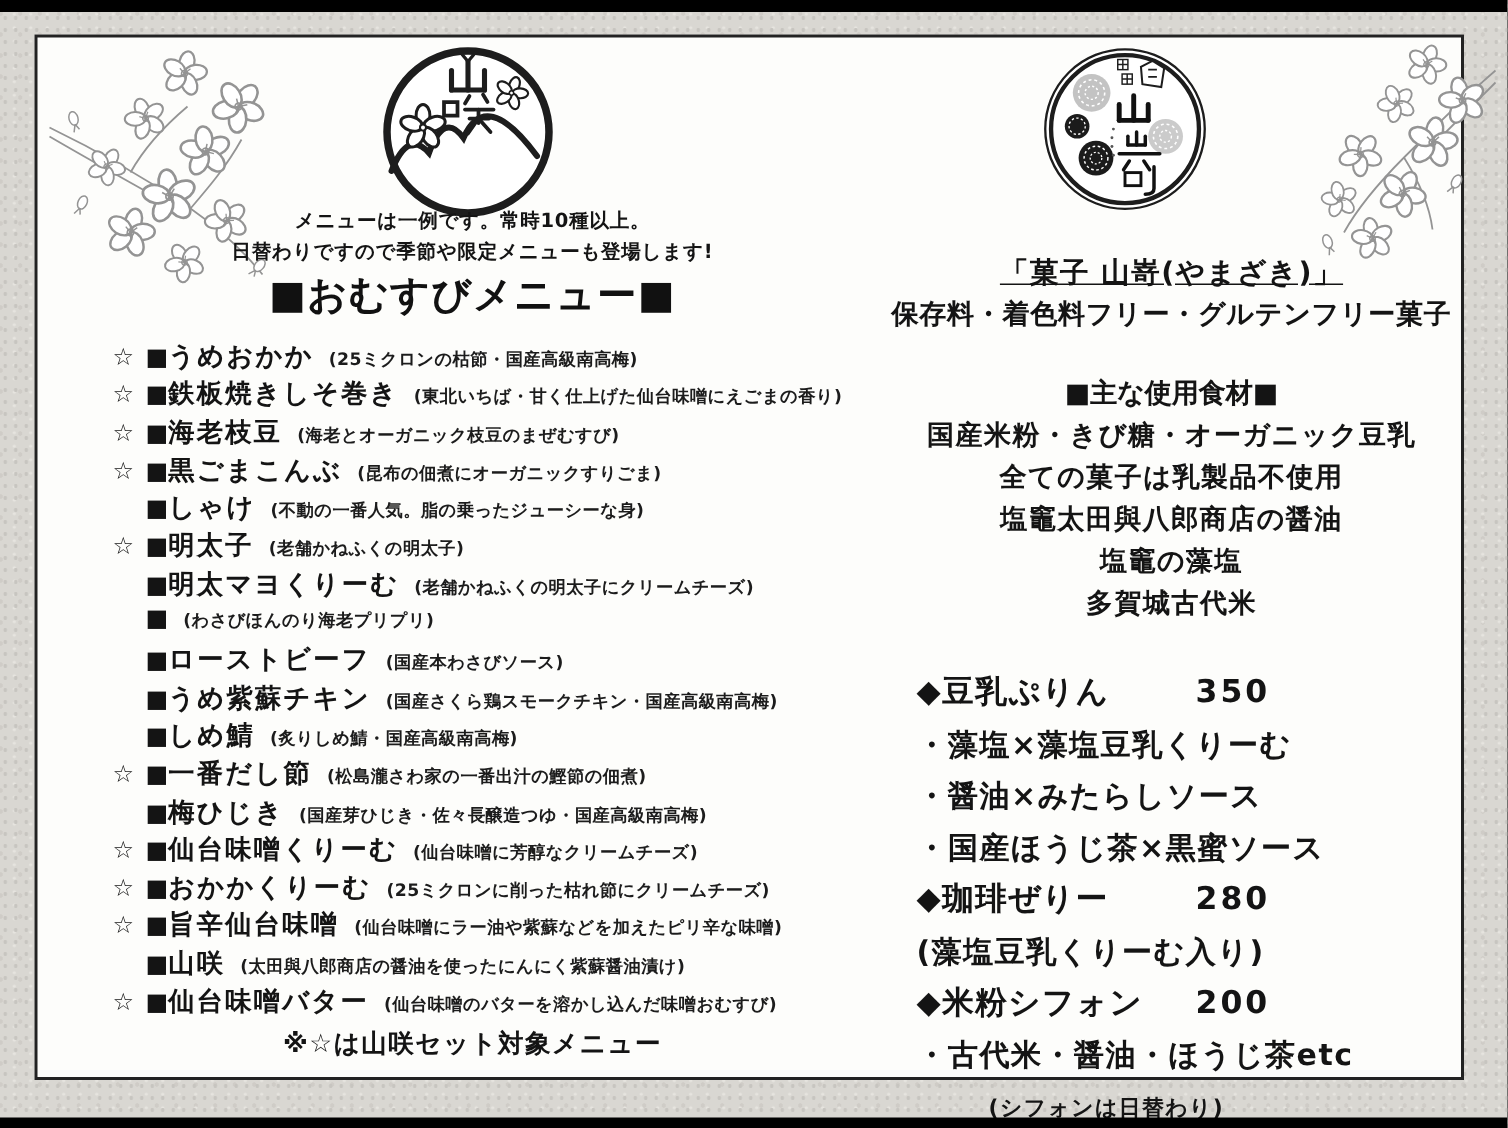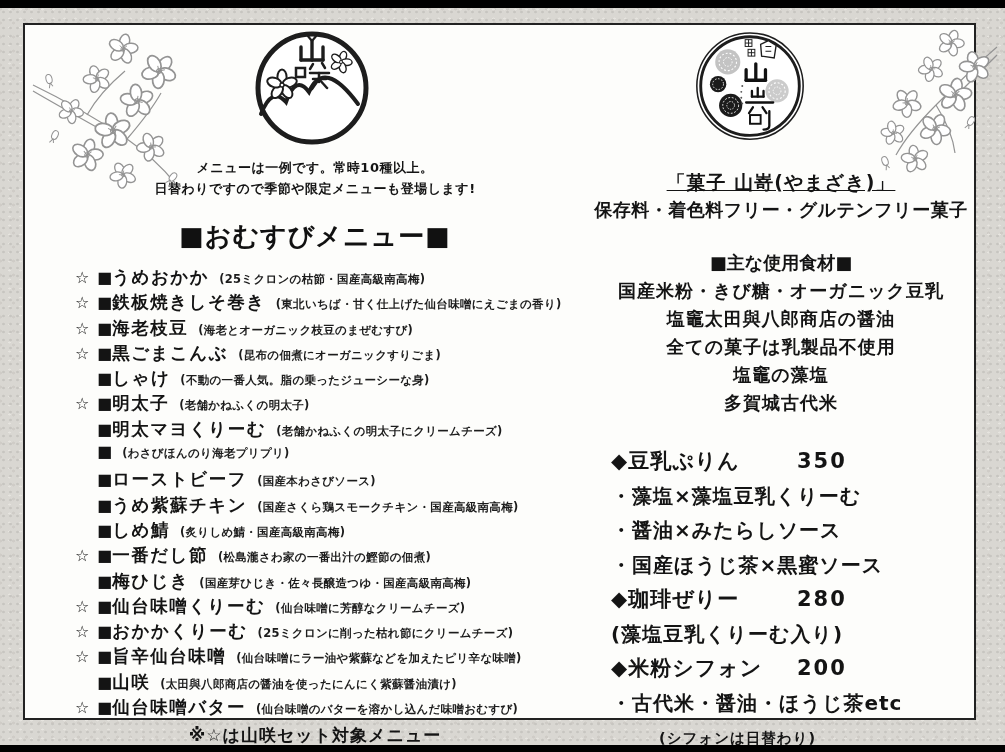--- a/index.html
+++ b/index.html
@@ -17,22 +17,22 @@
   .bar.bottom{bottom:0;height:7px;}
   .page{position:absolute;left:23px;top:23px;width:953px;height:697px;
     background:#fdfdfb;border:2px solid #222;box-sizing:border-box;}
   .sakura,.logo{position:absolute;}
   .sakura-left{left:2px;top:2px;}
   .sakura-right{left:826px;top:0px;}
   .logo-left{left:226px;top:3px;}
   .logo-right{left:666px;top:5px;}
   
   .col-left{position:absolute;left:40px;top:112px;width:500px;color:#141414;}
-  .notes{text-align:center;font-size:13px;font-weight:700;line-height:21px;letter-spacing:0.5px;margin-top:20px;}
-  .heading{margin:20px 0 0 0;text-align:center;font-size:26px;font-weight:700;letter-spacing:1px;color:#111;}
+  .notes{text-align:center;font-size:13px;font-weight:700;line-height:21px;letter-spacing:0.5px;}
+  .heading{margin:0 0 0 0;text-align:center;font-size:26px;font-weight:700;letter-spacing:1px;color:#111;}
   .items{margin-top:11px;}
   .item-row{display:flex;align-items:baseline;height:25.3px;white-space:nowrap;}
   .star{display:inline-block;width:22px;padding-left:10px;font-size:16px;font-weight:700;}
   .imark{font-size:16px;font-weight:700;}
   .iname{font-size:17.5px;font-weight:700;letter-spacing:1.5px;}
   .idesc{font-size:11.5px;font-weight:700;color:#1c1c1c;margin-left:10px;letter-spacing:0.3px;}
   .footnote{margin-top:4px;text-align:center;font-size:17px;font-weight:700;letter-spacing:1px;}
   
   .col-right{position:absolute;left:560px;top:144px;width:392px;color:#141414;text-align:center;}
   .r-title{font-size:19px;font-weight:700;letter-spacing:1px;line-height:27px;text-decoration:underline;}
@@ -327,22 +327,22 @@
         </div>
       <div class="footnote">※☆は山咲セット対象メニュー</div>
     </div>
 
     <div class="col-right">
       <div class="r-title">「菓子 山嵜(やまざき)」</div>
       <div class="r-sub">保存料・着色料フリー・グルテンフリー菓子</div>
       <div class="r-ing-head">■主な使用食材■</div>
       <div class="r-ings">
         <div>国産米粉・きび糖・オーガニック豆乳</div>
+        <div>全ての菓子は乳製品不使用</div>
         <div>塩竈太田與八郎商店の醤油</div>
-        <div>全ての菓子は乳製品不使用</div>
         <div>塩竈の藻塩</div>
         <div>多賀城古代米</div>
       </div>
       <div class="desserts">
           <div class="ds-row"><span class="ds-name">◆豆乳ぷりん</span><span class="ds-price">350</span></div>
           <div class="ds-row ds-sub"><span>・藻塩×藻塩豆乳くりーむ</span></div>
           <div class="ds-row ds-sub"><span>・醤油×みたらしソース</span></div>
           <div class="ds-row ds-sub"><span>・国産ほうじ茶×黒蜜ソース</span></div>
           <div class="ds-row"><span class="ds-name">◆珈琲ぜりー</span><span class="ds-price">280</span></div>
           <div class="ds-row ds-sub"><span>(藻塩豆乳くりーむ入り)</span></div>

